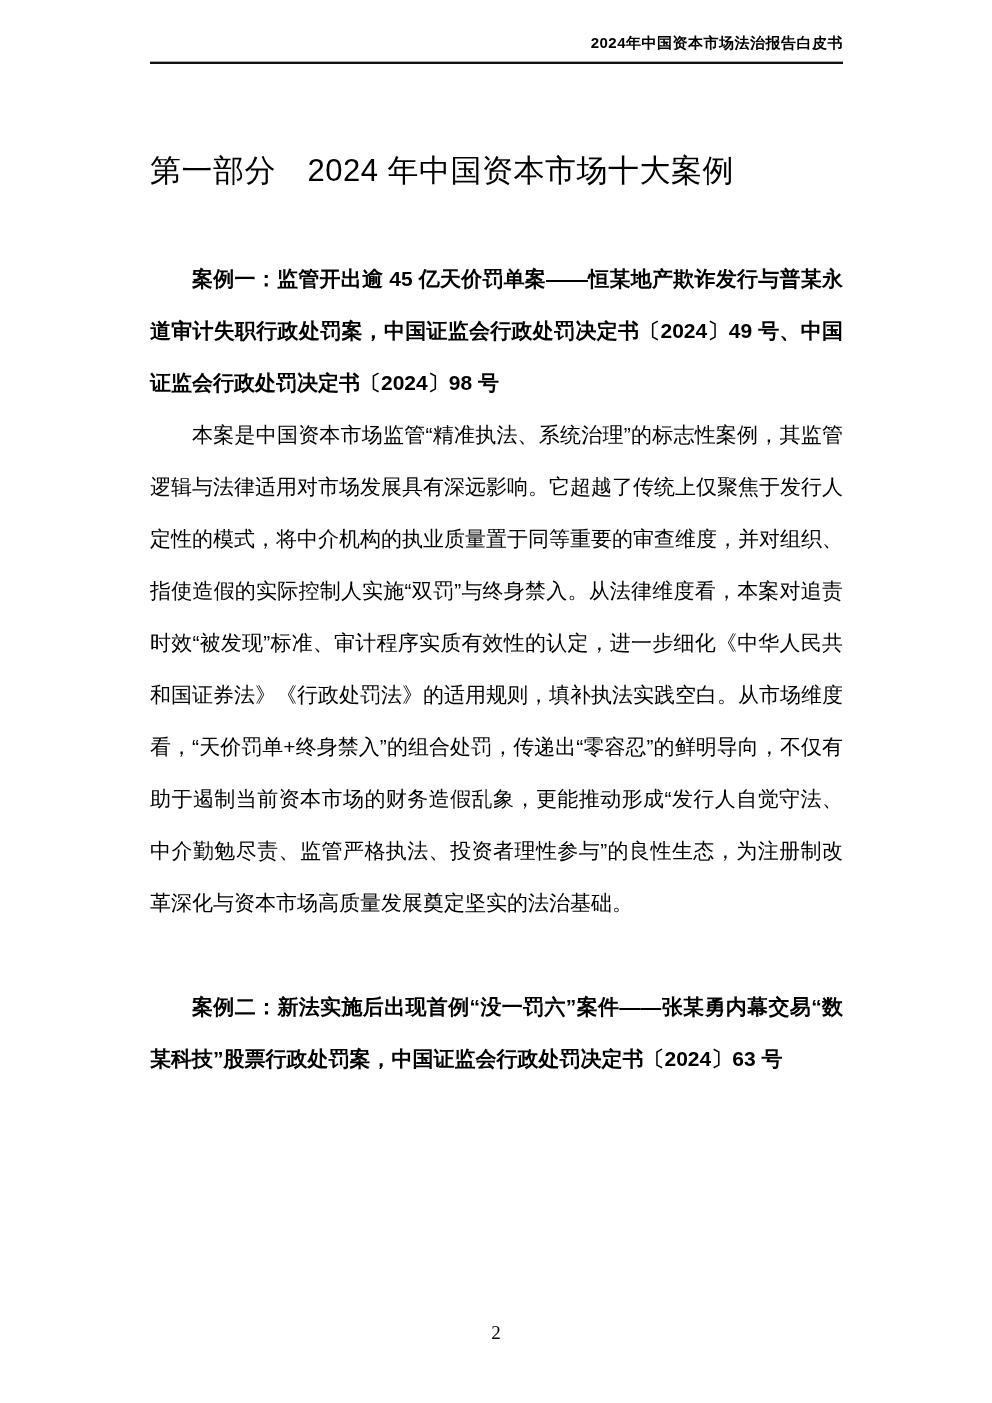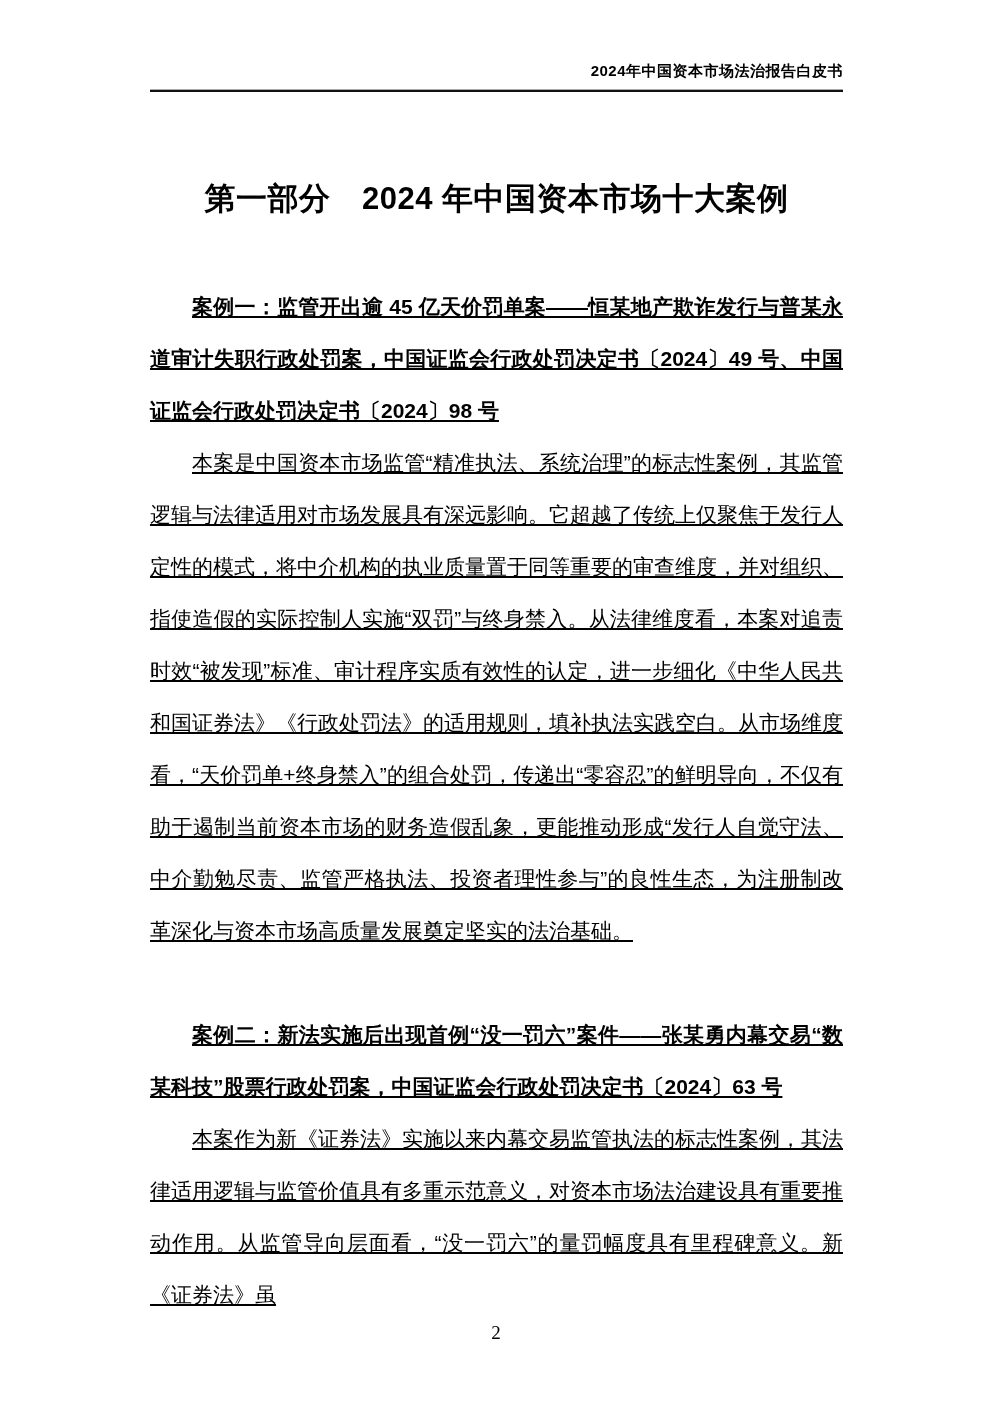--- a/index.html
+++ b/index.html
@@ -12,56 +12,55 @@
     box-sizing: border-box;
     font-family: "Liberation Sans", sans-serif;
     color: #000000;
     overflow: hidden;
   }
   .content {
     width: 693px;
     margin-left: 150px;
   }
   .header-zone {
-    padding-top: 60px;
+    padding-top: 32px;
   }
   .header-text {
     text-align: right;
     font-size: 15px;
     font-weight: bold;
     line-height: 22px;
     letter-spacing: 0.5px;
   }
   .header-rule-thin {
     height: 1px;
     background: #a9a9a9;
     margin-top: 7px;
   }
   .header-rule-thick {
     height: 2px;
     background: #111111;
   }
   .section-title {
     margin: 88px 0 0 0;
-    text-align: center;
+    text-align: left;
     font-size: 31px;
-    font-weight: 700;
+    font-weight: 400;
     line-height: 37px;
     letter-spacing: 0.5px;
   }
   .body-text {
     margin-top: 64px;
     font-size: 21px;
     line-height: 52px;
     text-align: justify;
   }
   .body-text p {
     margin: 0;
     text-indent: 2em;
-    text-decoration: underline;
   }
   .case-heading {
     font-weight: bold;
   }
   .gap-above {
     margin-top: 52px !important;
   }
   .page-footer {
     position: absolute;
     top: 1320px;
@@ -84,19 +83,18 @@
     <div class="header-rule-thick"></div>
   </div>
 
   <div class="content">
     <h1 class="section-title">第一部分　2024 年中国资本市场十大案例</h1>
 
     <div class="body-text">
       <p class="case-heading">案例一：监管开出逾 45 亿天价罚单案——恒某地产欺诈发行与普某永道审计失职行政处罚案，中国证监会行政处罚决定书〔2024〕49 号、中国证监会行政处罚决定书〔2024〕98 号</p>
       <p>本案是中国资本市场监管“精准执法、系统治理”的标志性案例，其监管逻辑与法律适用对市场发展具有深远影响。它超越了传统上仅聚焦于发行人定性的模式，将中介机构的执业质量置于同等重要的审查维度，并对组织、指使造假的实际控制人实施“双罚”与终身禁入。从法律维度看，本案对追责时效“被发现”标准、审计程序实质有效性的认定，进一步细化《中华人民共和国证券法》《行政处罚法》的适用规则，填补执法实践空白。从市场维度看，“天价罚单+终身禁入”的组合处罚，传递出“零容忍”的鲜明导向，不仅有助于遏制当前资本市场的财务造假乱象，更能推动形成“发行人自觉守法、中介勤勉尽责、监管严格执法、投资者理性参与”的良性生态，为注册制改革深化与资本市场高质量发展奠定坚实的法治基础。</p>
       <p class="case-heading gap-above">案例二：新法实施后出现首例“没一罚六”案件——张某勇内幕交易“数某科技”股票行政处罚案，中国证监会行政处罚决定书〔2024〕63 号</p>
-      <p>本案作为新《证券法》实施以来内幕交易监管执法的标志性案例，其法律适用逻辑与监管价值具有多重示范意义，对资本市场法治建设具有重要推动作用。从监管导向层面看，“没一罚六”的量罚幅度具有里程碑意义。新《证券法》虽</p>
     </div>
   </div>
 
   <div class="page-footer">2</div>
 
 </div>
 
 </body></html>

